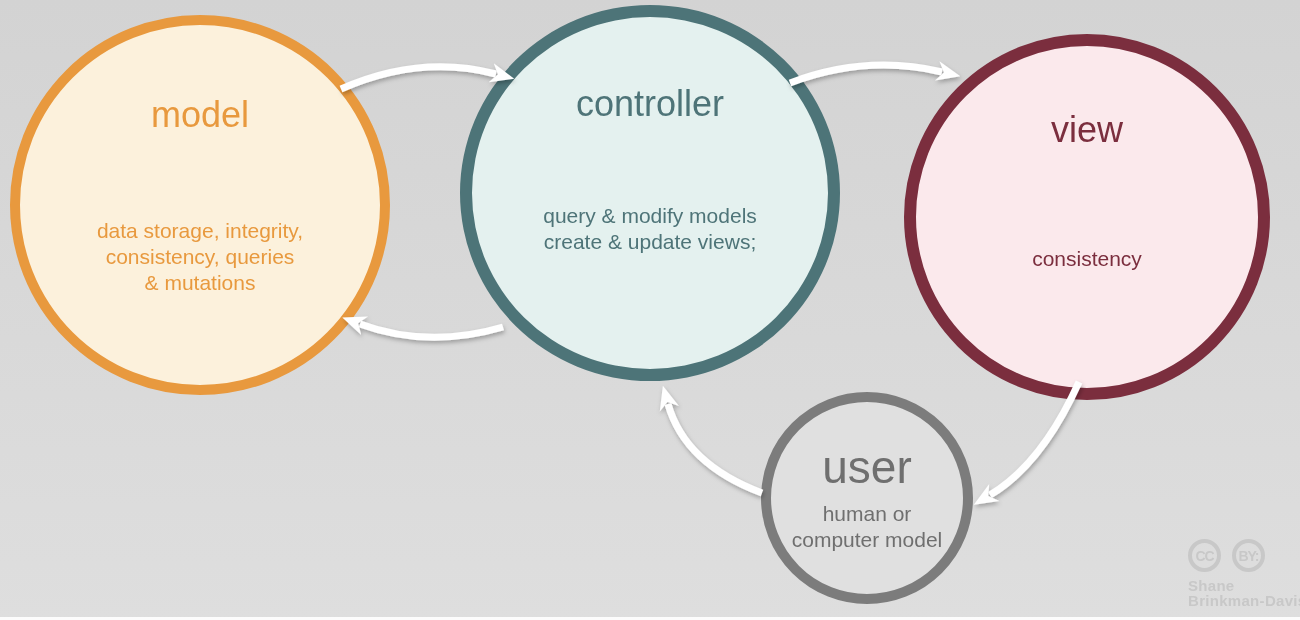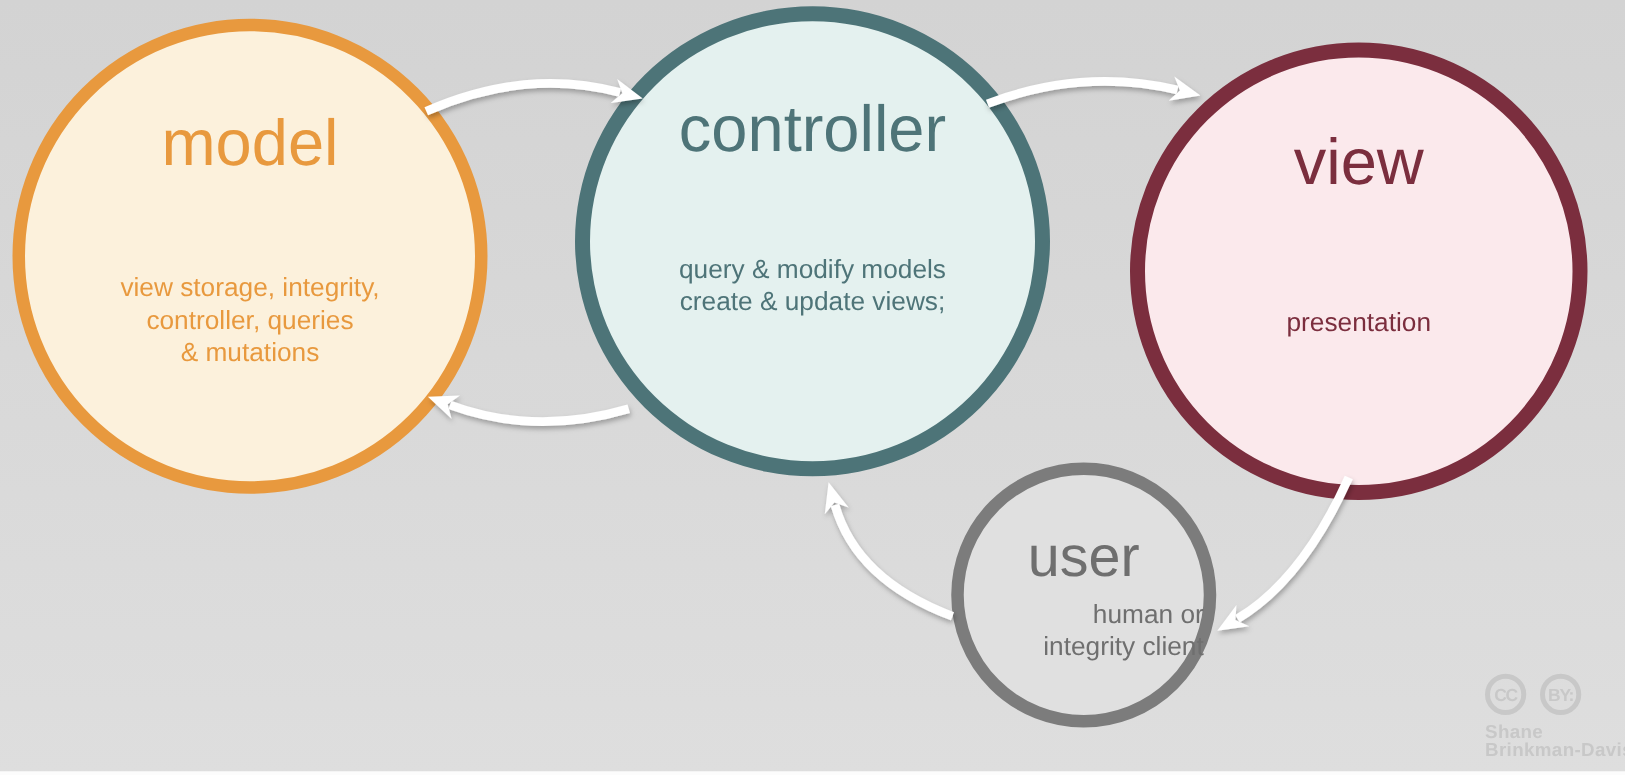--- a/index.html
+++ b/index.html
@@ -16,42 +16,42 @@
   .bottom-line{
     position:absolute;left:0;bottom:0;width:100%;height:3px;
     background:rgba(255,255,255,.9);
   }
   .circle{
     position:absolute;border-radius:50%;box-sizing:border-box;
     border-style:solid;text-align:center;
   }
   .circle .node-title{
     position:absolute;left:0;width:100%;
-    font-size:52px;line-height:56px;font-weight:400;
+    font-size:36px;line-height:56px;font-weight:400;
   }
   .circle .node-desc{
     position:absolute;left:0;width:100%;
     font-size:21px;line-height:26px;
   }
   
   .node-model{left:10px;top:15px;width:380px;height:380px;border-width:10px;}
   .node-model .node-title{top:62px;}
   .node-model .node-desc{top:193px;}
 
   .node-controller{left:460px;top:5px;width:380px;height:376px;border-width:12px;}
   .node-controller .node-title{top:59px;}
   .node-controller .node-desc{top:186px;}
 
   .node-view{left:904px;top:34px;width:366px;height:366px;border-width:12px;}
   .node-view .node-title{top:56px;}
   .node-view .node-desc{top:200px;}
 
-  .node-user{left:761px;top:370px;width:212px;height:212px;border-width:10px;}
+  .node-user{left:761px;top:392px;width:212px;height:212px;border-width:10px;}
   .node-user .node-title{top:40px;font-size:46px;line-height:50px;}
-  .node-user .node-desc{top:99px;font-size:21px;line-height:26px;text-align:right;}
+  .node-user .node-desc{top:99px;font-size:21px;line-height:26px;}
 
   .arrows{
     position:absolute;left:0;top:0;width:1300px;height:620px;
     pointer-events:none;z-index:5;
   }
 
   .attribution{
     position:absolute;left:1188px;top:539px;z-index:2;
     color:#c8c8c8;
   }
@@ -67,46 +67,46 @@
   }
 </style>
 </head>
 <body>
 
 <div class="stage">
 
   <div class="circle node-model" style="border-color: rgb(232, 153, 62); background: rgb(252, 241, 220); color: rgb(232, 153, 62);">
     <div class="node-title">model</div>
     <div class="node-desc">
-      <div>view storage, integrity,</div>
-      <div>controller, queries</div>
+      <div>data storage, integrity,</div>
+      <div>consistency, queries</div>
       <div>&amp; mutations</div>
     </div>
   </div>
 
   <div class="circle node-controller" style="border-color: rgb(77, 116, 120); background: rgb(228, 241, 239); color: rgb(78, 116, 120);">
     <div class="node-title">controller</div>
     <div class="node-desc">
       <div>query &amp; modify models</div>
       <div>create &amp; update views;</div>
     </div>
   </div>
 
   <div class="circle node-view" style="border-color: rgb(123, 46, 62); background: rgb(251, 233, 236); color: rgb(123, 46, 62);">
     <div class="node-title">view</div>
     <div class="node-desc">
-      <div>presentation</div>
+      <div>consistency</div>
     </div>
   </div>
 
   <div class="circle node-user" style="border-color: rgb(124, 124, 124); background: rgb(224, 224, 224); color: rgb(111, 111, 111);">
     <div class="node-title">user</div>
     <div class="node-desc">
       <div>human or</div>
-      <div>integrity client</div>
+      <div>computer model</div>
     </div>
   </div>
 
   <svg class="arrows" width="1300" height="620" viewBox="0 0 1300 620" xmlns="http://www.w3.org/2000/svg">
     <defs>
       <marker id="ah" viewBox="0 0 12 10" refX="2.5" refY="5" markerWidth="3.4" markerHeight="3.2" markerUnits="strokeWidth" orient="auto">
         <path d="M0,0 L12,5 L0,10 L3.5,5 Z" fill="#ffffff"></path>
       </marker>
       <filter id="ashadow" x="-30%" y="-30%" width="160%" height="160%">
         <feDropShadow dx="1" dy="2.5" stdDeviation="2" flood-color="#000000" flood-opacity="0.28"></feDropShadow>

